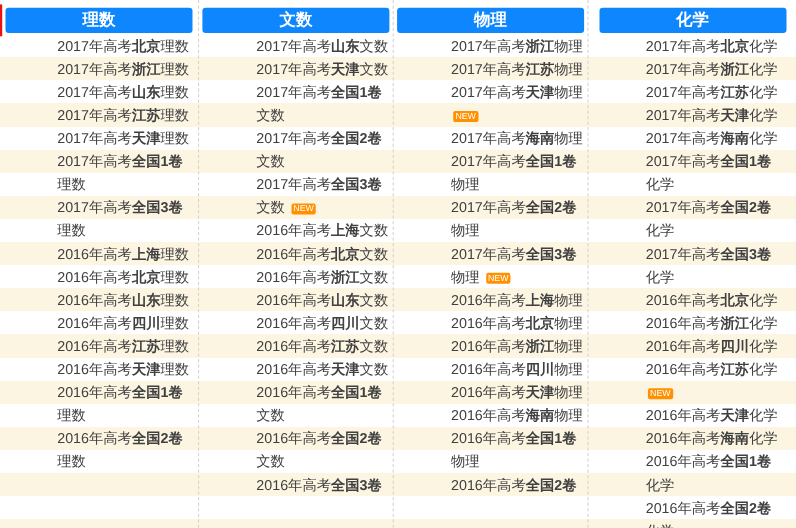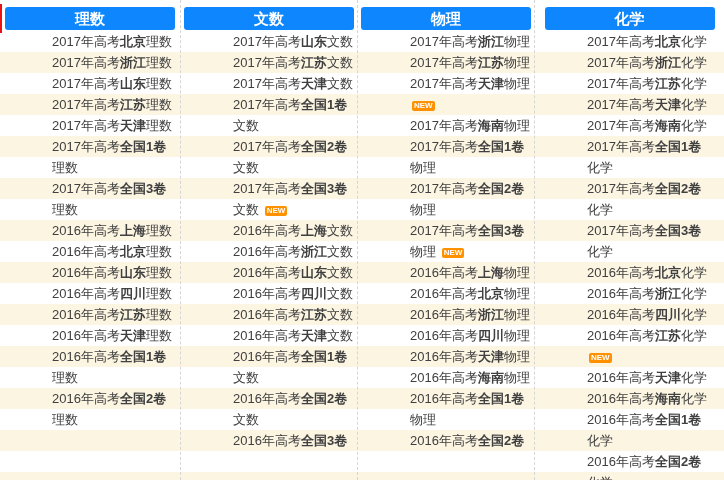--- a/index.html
+++ b/index.html
@@ -32,21 +32,21 @@
     margin: 1px 0 0; padding: 0 0 0 52px; width: 125px;
     list-style: none; font-size: 13px; line-height: 21px;
     color: var(--link, #404040);
   }
   .paper-item { margin: 0; padding: 0; }
   .paper-link { color: inherit; text-decoration: none; word-break: break-all; }
   .paper-link b { font-weight: bold; }
   .new-badge {
     display: inline-block; vertical-align: 1px; margin-left: 2px;
     background: var(--badge, #ff9000); color: #ffffff;
-    font-style: normal; font-weight: bold; font-size: 8px; line-height: 10px;
+    font-style: normal; font-weight: normal; font-size: 8px; line-height: 10px;
     padding: 0 2px; border-radius: 2px;
   }
 </style>
 </head>
 <body>
 
 <div class="board">
   <div class="stripes"></div>
   <div class="red-marker"></div>
   <div class="columns" id="columns">
@@ -118,23 +118,20 @@
   </div>
 
   <div class="col">
     <div class="col-header">文数</div>
     <ul class="paper-list">
 
   <li class="paper-item">
     <a class="paper-link" href="#"><span class="pfx">2017年高考</span><b class="region">山东</b><span class="sfx">文数</span></a>
   </li>
 
-  <li class="paper-item">
-    <a class="paper-link" href="#"><span class="pfx">2017年高考</span><b class="region">江苏</b><span class="sfx">文数</span></a>
-  </li>
 
   <li class="paper-item">
     <a class="paper-link" href="#"><span class="pfx">2017年高考</span><b class="region">天津</b><span class="sfx">文数</span></a>
   </li>
 
   <li class="paper-item">
     <a class="paper-link" href="#"><span class="pfx">2017年高考</span><b class="region">全国1卷</b><span class="sfx">文数</span></a>
   </li>
 
   <li class="paper-item">
@@ -142,20 +139,23 @@
   </li>
 
   <li class="paper-item">
     <a class="paper-link" href="#"><span class="pfx">2017年高考</span><b class="region">全国3卷</b><span class="sfx">文数</span> <i class="new-badge">NEW</i></a>
   </li>
 
   <li class="paper-item">
     <a class="paper-link" href="#"><span class="pfx">2016年高考</span><b class="region">上海</b><span class="sfx">文数</span></a>
   </li>
 
+  <li class="paper-item">
+    <a class="paper-link" href="#"><span class="pfx">2016年高考</span><b class="region">北京</b><span class="sfx">文数</span></a>
+  </li>
 
   <li class="paper-item">
     <a class="paper-link" href="#"><span class="pfx">2016年高考</span><b class="region">浙江</b><span class="sfx">文数</span></a>
   </li>
 
   <li class="paper-item">
     <a class="paper-link" href="#"><span class="pfx">2016年高考</span><b class="region">山东</b><span class="sfx">文数</span></a>
   </li>
 
   <li class="paper-item">

